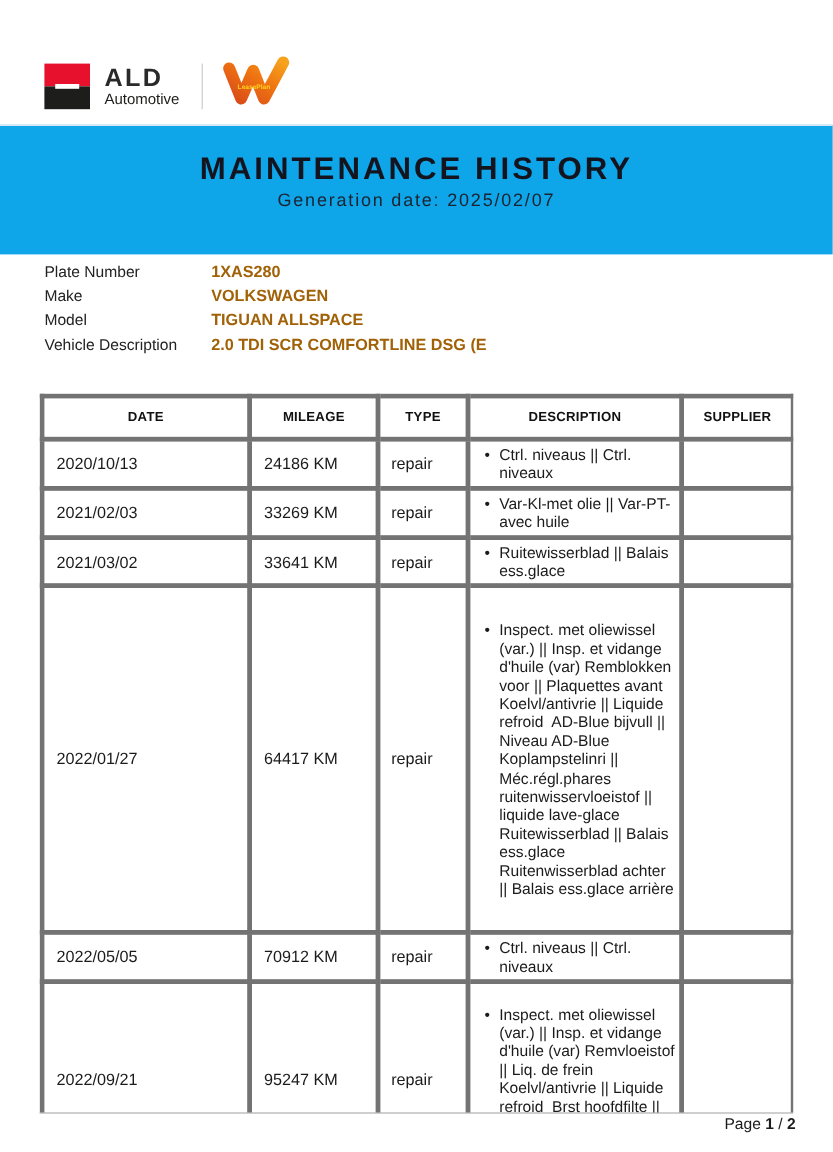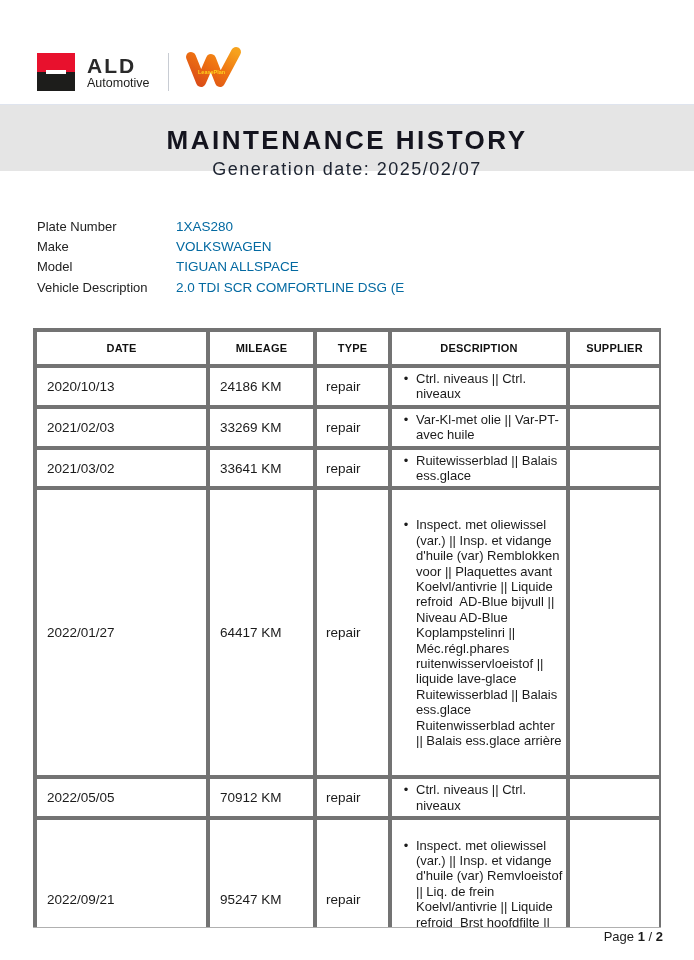--- a/index.html
+++ b/index.html
@@ -24,41 +24,41 @@
   .ald-text { margin-left: 12px; }
   .ald-name { font-size: 21px; font-weight: bold; letter-spacing: 2px; color: #2a2a2a; line-height: 21px; }
   .ald-sub  { font-size: 12.5px; color: #1d1d1b; line-height: 15px; }
   .logo-divider { width: 1px; height: 38px; background: #c8ccd3; margin: 0 14px 0 18px; }
   .lp-logo { position: relative; width: 62px; height: 46px; }
   .lp-logo svg { display: block; }
 
   
   .banner {
     position: absolute; top: 104px; left: 0;
-    width: 694px; height: 67px;
-    background: #e5e5e5;
+    width: 694px; height: 108px;
+    background: #0ea5e9;
     border-top: 1px solid #dfe4ee;
     text-align: center;
   }
   .banner-title {
     padding-top: 20px;
     font-size: 26px; font-weight: bold; letter-spacing: 2.5px;
     color: #14141e;
   }
   .banner-subtitle {
     margin-top: 3px;
-    font-size: 18px; letter-spacing: 1.5px;
+    font-size: 15px; letter-spacing: 1.5px;
     color: #1c2330;
   }
 
   
   .vehicle { position: absolute; top: 216px; left: 37px; }
   .vrow { display: flex; height: 20.3px; align-items: center; }
   .vlabel { width: 139px; font-size: 13px; color: #222222; }
-  .vvalue { font-weight: normal; font-size: 13.5px; color: #0369a1; }
+  .vvalue { font-weight: bold; font-size: 13.5px; color: #a16207; }
 
   
   .table-clip {
     position: absolute; top: 328px; left: 33px;
     width: 628px; height: 600px;
     overflow: hidden;
     border-bottom: 1px solid #b0b0b0;
   }
   table.maint {
     border-collapse: collapse;

